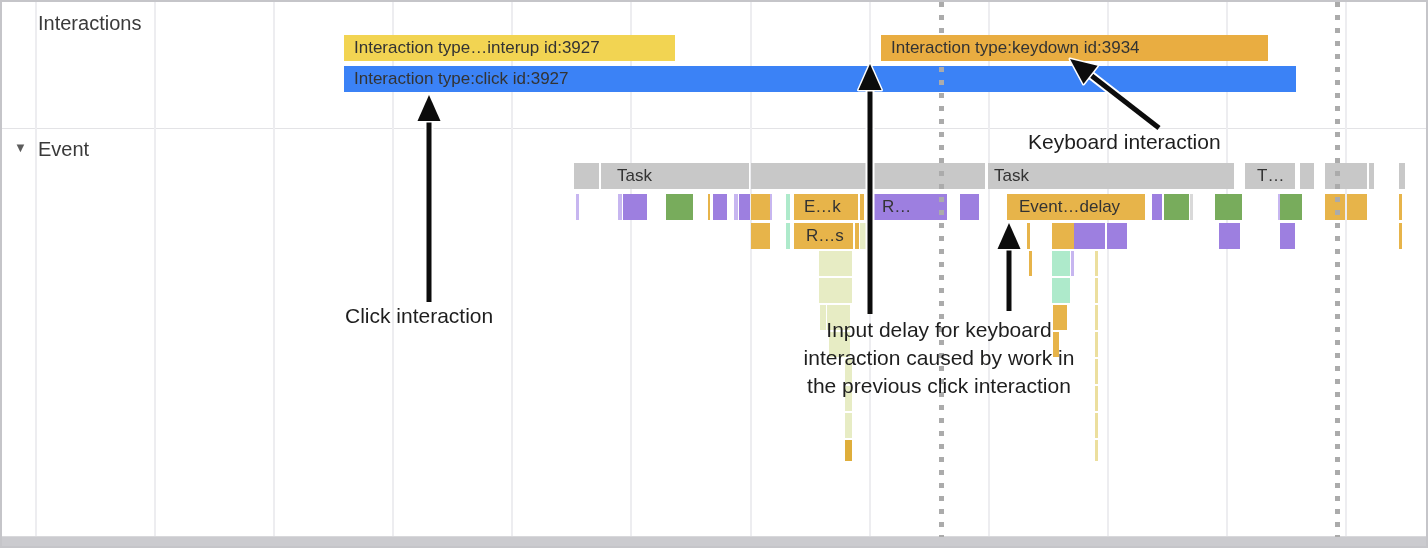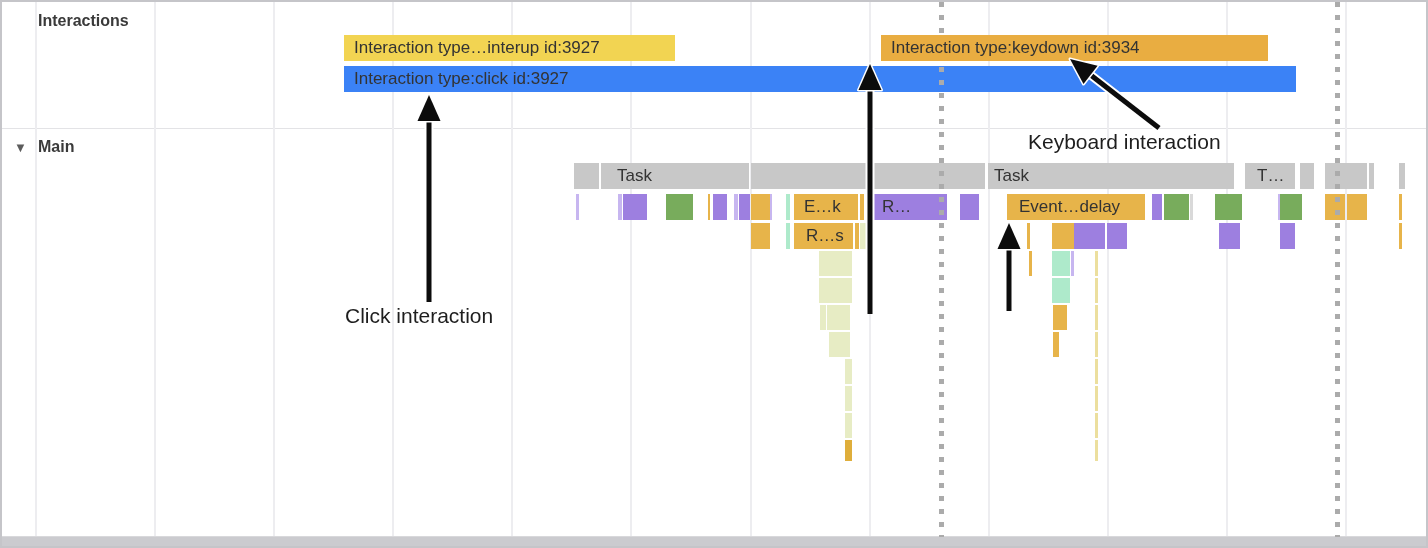--- a/index.html
+++ b/index.html
@@ -8,21 +8,21 @@
     border:2px solid #c5c5c9;overflow:hidden;
     font-family:"Liberation Sans", sans-serif;
   }
   .gridline{position:absolute;top:0;bottom:10px;width:2px;background:#ededf0;z-index:1;}
   .separator{position:absolute;left:0;right:0;height:1px;background:#e3e3e6;z-index:1;}
   .bottom-strip{position:absolute;left:0;right:0;bottom:0;height:9px;background:#cbcbcf;border-top:1px solid #d8d8db;z-index:2;}
   .dotted-line{
     position:absolute;top:0;bottom:9px;width:5px;z-index:5;
     background:repeating-linear-gradient(to bottom,#ababab 0 5px,transparent 5px 13px);
   }
-  .track-label{position:absolute;color:#3a3a3a;font-size:16px;z-index:4;white-space:nowrap;font-weight:bold;}
+  .track-label{position:absolute;color:#3a3a3a;font-size:20px;z-index:4;white-space:nowrap;}
   .collapse-icon{position:absolute;color:#5c5c5c;font-size:13px;z-index:4;}
   .bar{
     position:absolute;z-index:3;overflow:hidden;white-space:nowrap;
     color:#333;font-size:17px;line-height:25px;box-sizing:border-box;
   }
   .bar.labeled{padding-left:10px;}
   .annotation{position:absolute;color:#1e1e1e;font-size:21px;z-index:8;white-space:nowrap;}
   #annotation-input-delay{text-align:center;line-height:28px;}
   #arrow-layer{position:absolute;left:0;top:0;z-index:7;pointer-events:none;}
 </style>
@@ -30,21 +30,21 @@
 <body>
 
 <div id="stage">
 
   <div class="separator" id="track-separator" style="top: 126px;"></div>
 
   <div class="track-label" style="left:36px;top:10px;">Interactions</div>
 
   <span class="collapse-icon" style="left:12px;top:138px;">▼</span>
 
-  <div class="track-label" style="left:36px;top:136px;">Main</div>
+  <div class="track-label" style="left:36px;top:136px;">Event</div>
 
   <div id="bars-root">
       <div class="gridline" style="left: 33px;"></div>
       <div class="gridline" style="left: 152px;"></div>
       <div class="gridline" style="left: 271px;"></div>
       <div class="gridline" style="left: 390px;"></div>
       <div class="gridline" style="left: 509px;"></div>
       <div class="gridline" style="left: 628px;"></div>
       <div class="gridline" style="left: 748px;"></div>
       <div class="gridline" style="left: 867px;"></div>
@@ -146,17 +146,22 @@
         <line x1="1157" y1="126" x2="1079.3013979998627" y2="65.76175799989358" stroke="#ffffff" stroke-width="9"></line>
         <line x1="1157" y1="126" x2="1079.3013979998627" y2="65.76175799989358" stroke="#0c0c0c" stroke-width="5"></line>
         <polygon points="1068,57 1081.5018273424935,82.01900594375203 1095.5941653842801,63.841932237679124" fill="#0c0c0c" stroke="#ffffff" stroke-width="3" paint-order="stroke" stroke-linejoin="round"></polygon>
       </g>
     </svg>
 
   <div class="annotation" style="left:1026px;top:128px;">Keyboard interaction</div>
 
   <div class="annotation" style="left:343px;top:302px;">Click interaction</div>
 
+  <div class="annotation" id="annotation-input-delay" style="left:757px;top:314px;width:360px;">
+    <div>Input delay for keyboard</div>
+    <div>interaction caused by work in</div>
+    <div>the previous click interaction</div>
+  </div>
 
 <div class="dotted-line" style="left: 937px;"></div>
     <div class="dotted-line" style="left: 1333px;"></div>
     <div class="bottom-strip"></div>
   </div>
 
 </body></html>

